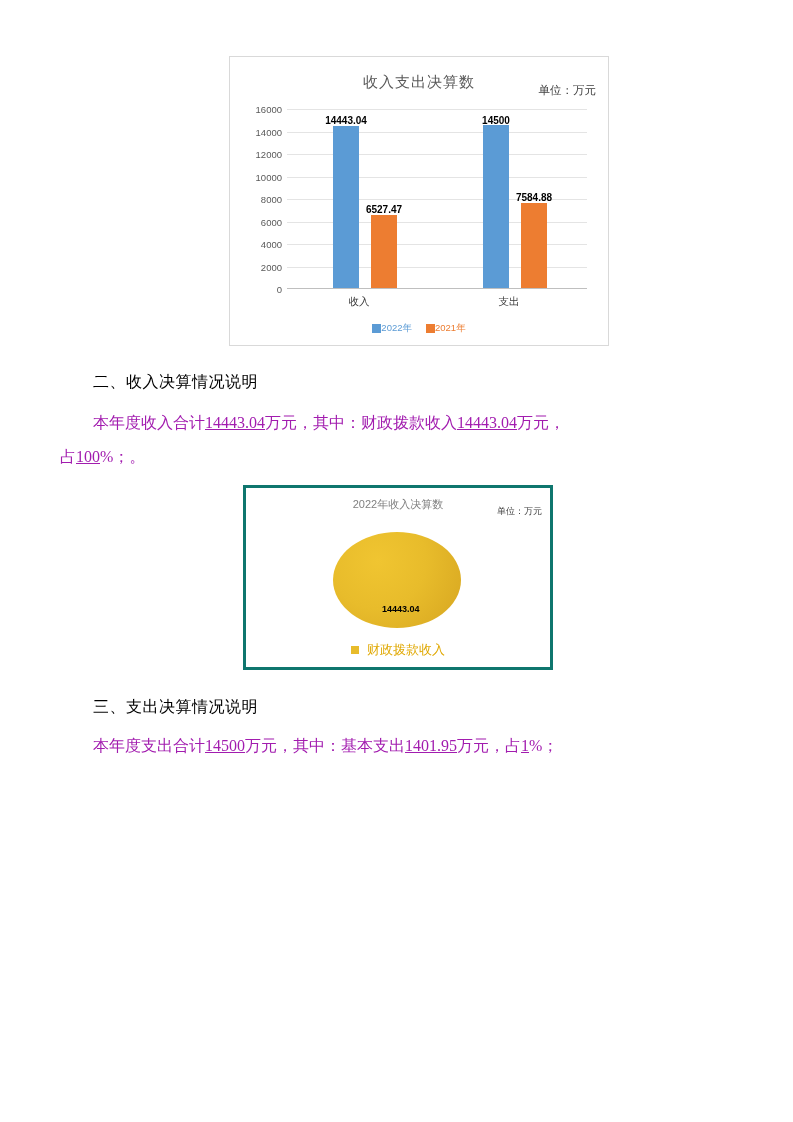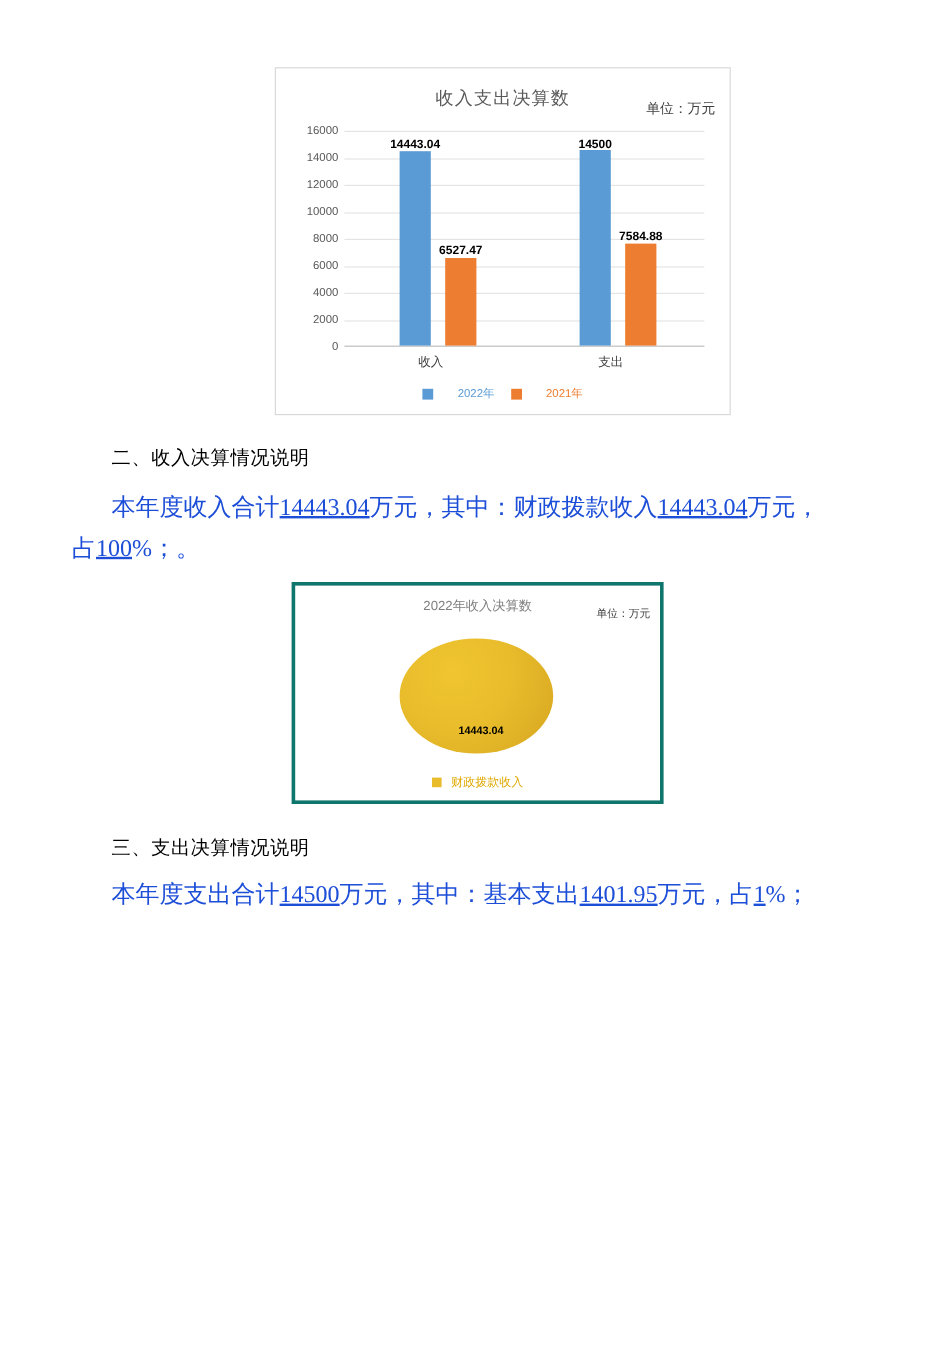--- a/index.html
+++ b/index.html
@@ -117,42 +117,42 @@
     left: 0;
     bottom: 10px;
     width: 100%;
     display: flex;
     justify-content: center;
     gap: 14px;
     font-family: "Liberation Sans", sans-serif;
     font-size: 9.5px;
     color: #ed7d31;
   }
-  .legend-item { display: flex; align-items: center; gap: 20px; }
+  .legend-item { display: flex; align-items: center; gap: 0; }
   .legend-swatch { width: 9px; height: 9px; display: inline-block; }
   .legend-2022 .legend-swatch { background: #5b9bd5; }
   .legend-2021 .legend-swatch { background: #ed7d31; }
   .legend-2022 .legend-text { color: #5b9bd5; }
   .legend-2021 .legend-text { color: #ed7d31; }
 
   
   .heading {
     position: absolute;
     font-family: "Liberation Sans", sans-serif;
     font-weight: normal;
     font-size: 16px;
     color: #000;
     letter-spacing: 0.5px;
     white-space: nowrap;
   }
   .para {
     position: absolute;
-    font-size: 20px;
+    font-size: 16px;
     line-height: 30px;
-    color: #1d4ed8;
+    color: #a21caf;
     white-space: nowrap;
   }
   .u {
     text-decoration: underline;
     font-family: "Liberation Serif", serif;
   }
 
   
   .pie-box {
     position: absolute;
@@ -203,21 +203,21 @@
   .pie-legend {
     position: absolute;
     left: 0;
     bottom: 8px;
     width: 100%;
     display: flex;
     justify-content: center;
     align-items: center;
     gap: 8px;
     font-family: "Liberation Sans", sans-serif;
-    font-size: 10px;
+    font-size: 13px;
     color: #e0a800;
   }
   .pie-legend .legend-swatch { background: #e8bc2b; width: 8px; height: 8px; }
 </style>
 </head>
 <body>
 
 <div class="page">
 
   <div class="bar-chart-box">

